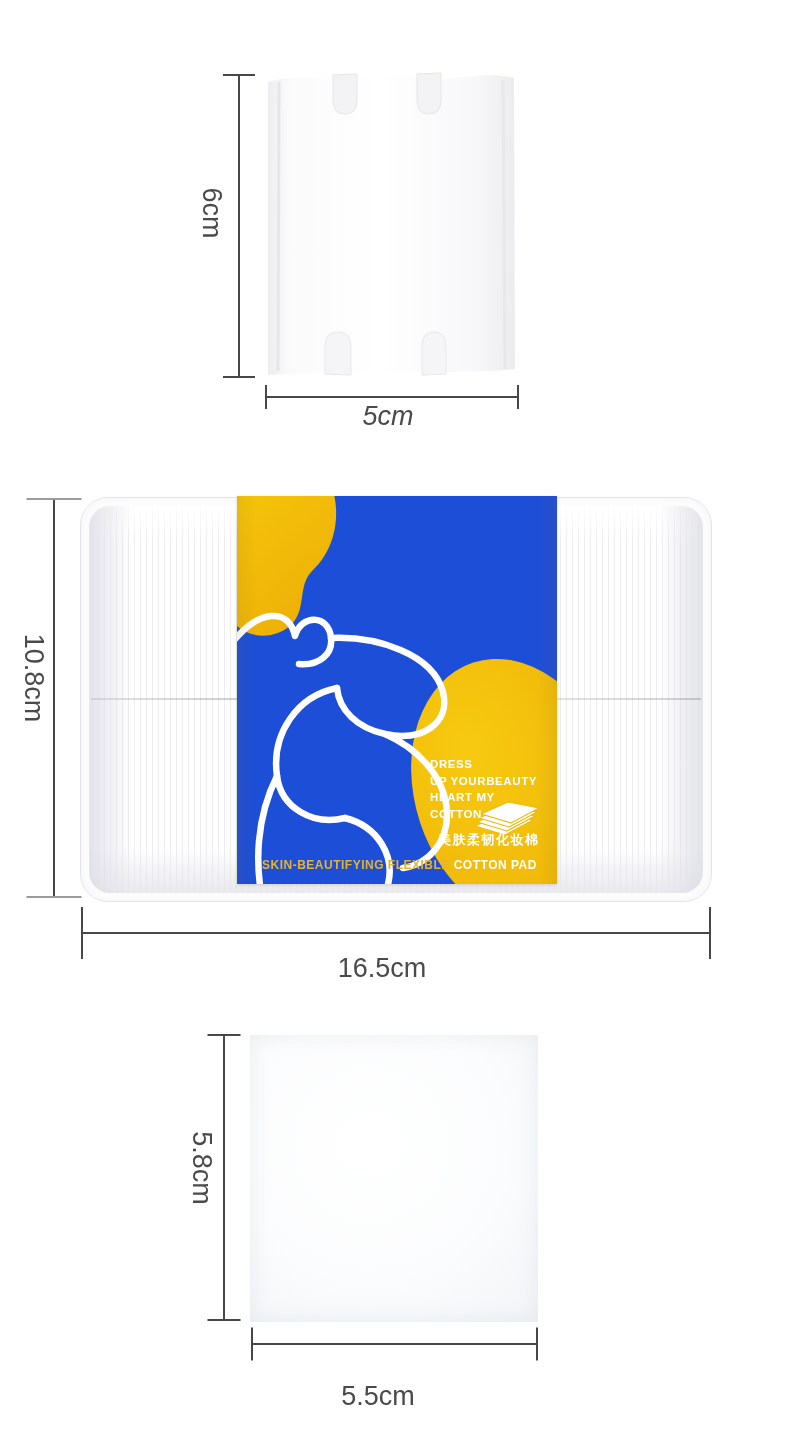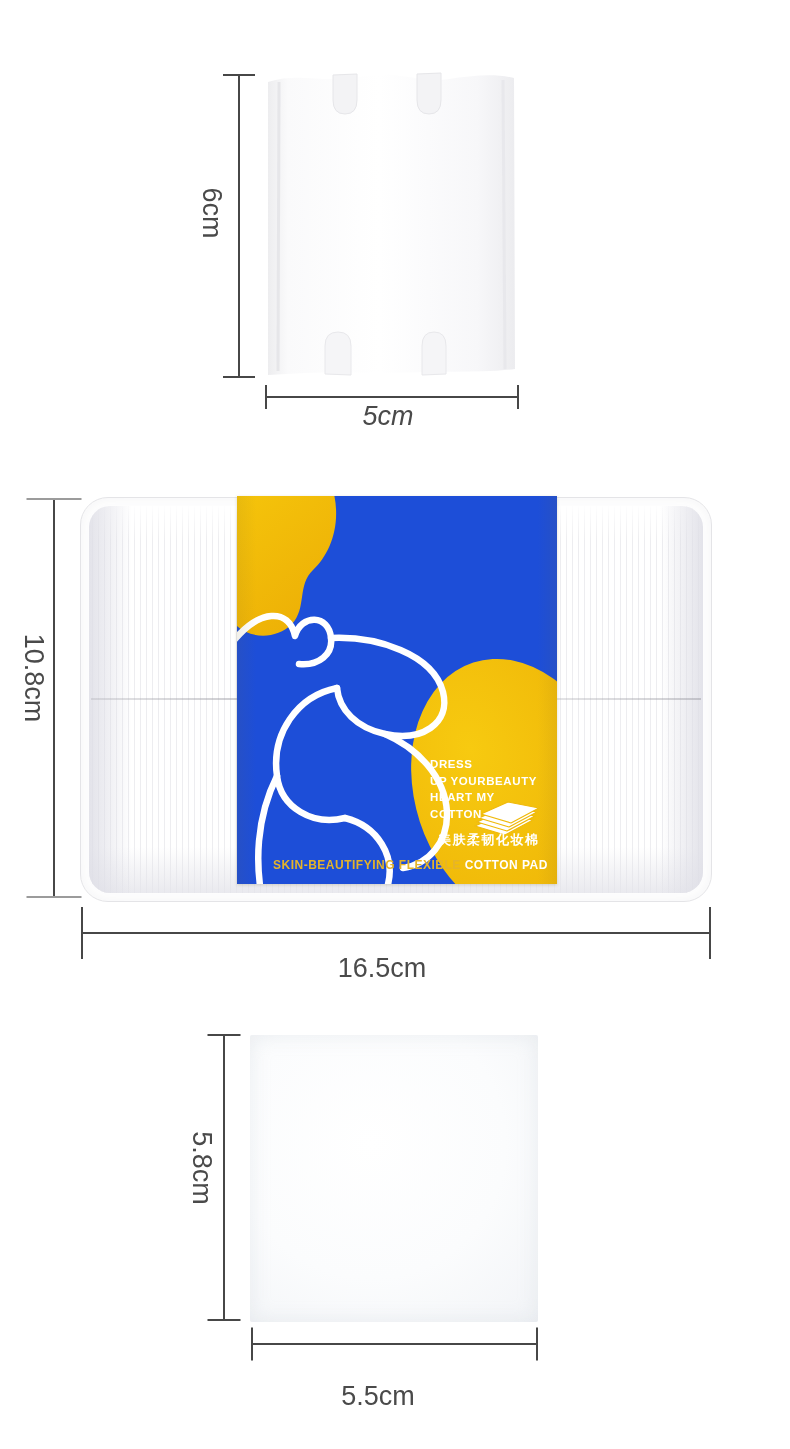--- a/index.html
+++ b/index.html
@@ -38,21 +38,21 @@
     background:linear-gradient(90deg,rgba(165,165,172,.30),rgba(150,150,158,.55) 35%,rgba(165,165,172,.25) 70%,rgba(150,150,158,.45));}
   .label-wrap{position:absolute;left:237px;top:496px;width:320px;height:388px;
     background:#1d4ed8;overflow:hidden;box-shadow:0 1px 3px rgba(120,110,60,.25);}
   .label-wrap::after{content:"";position:absolute;inset:0;z-index:3;pointer-events:none;
     background:linear-gradient(90deg,rgba(120,100,40,.10),rgba(255,255,255,0) 6%,rgba(255,255,255,0) 94%,rgba(120,100,40,.10));}
   .label-art{position:absolute;left:0;top:0;z-index:1;}
   .label-text{position:absolute;z-index:4;white-space:nowrap;}
   .slogan{left:193px;top:260px;color:#ffffff;font-size:11.5px;font-weight:700;
     letter-spacing:.6px;line-height:16.5px;}
   .cn-name{left:201px;top:335px;color:#ffffff;font-size:13px;font-weight:700;letter-spacing:1.5px;}
-  .en-name{left:25px;top:362px;font-size:12px;font-weight:700;letter-spacing:.5px;padding-left:11px;}
+  .en-name{left:25px;top:362px;font-size:12px;font-weight:700;letter-spacing:.5px;}
   .en-name .gold{color:#E5B42A;}
   .en-name .white{color:#ffffff;}
   
   .pad-bottom{position:absolute;left:250px;top:1035px;width:288px;height:287px;border-radius:2px;
     background:radial-gradient(circle at 42% 38%,#ffffff 0%,#fbfcfd 55%,#f2f4f7 100%);
     box-shadow:inset 0 0 20px rgba(195,200,210,.28);}
 </style>
 </head>
 <body>
 

